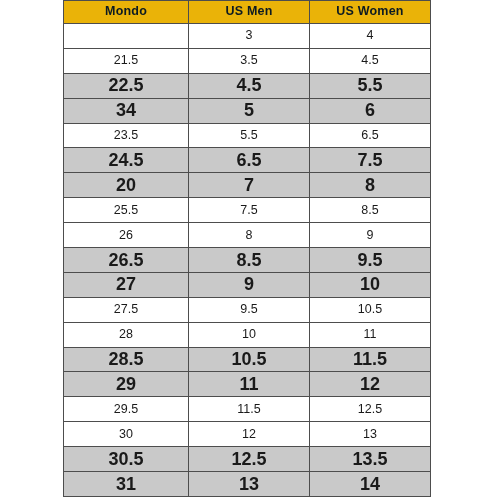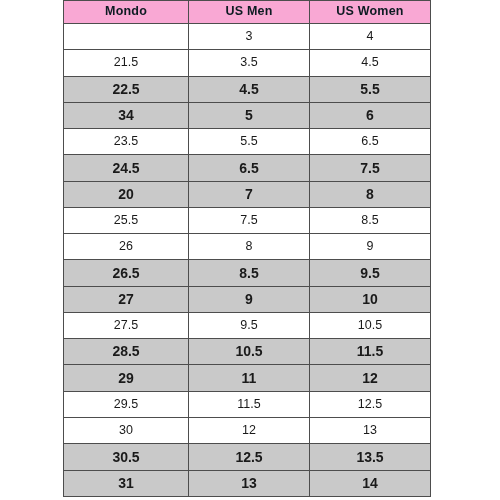--- a/index.html
+++ b/index.html
@@ -46,38 +46,38 @@
     text-align: center;
     vertical-align: middle;
     padding: 0;
     height: 22.6px;
     line-height: 1.05;
     color: #1a1a1a;
     white-space: nowrap;
   }
 
   table.size-chart thead th {
-    background: #f9a8d4;
+    background: #eab308;
     color: #0d1b22;
     font-weight: bold;
     font-size: 12.5px;
     letter-spacing: 0.2px;
     height: 22px;
   }
 
   table.size-chart tbody tr.row-plain td {
     background: #ffffff;
     font-weight: normal;
     font-size: 12.5px;
   }
 
   table.size-chart tbody tr.row-shaded td {
     background: #c9c9c9;
     font-weight: bold;
-    font-size: 14px;
+    font-size: 18px;
   }
 
   table.size-chart tbody td.cell-empty {
     
   }
 </style>
 </head>
 <body>
 
 <div id="page">
@@ -149,20 +149,25 @@
           <tr class="row-shaded">
             <td>27</td>
             <td>9</td>
             <td>10</td>
           </tr>
           <tr class="row-plain">
             <td>27.5</td>
             <td>9.5</td>
             <td>10.5</td>
           </tr>
+          <tr class="row-plain">
+            <td>28</td>
+            <td>10</td>
+            <td>11</td>
+          </tr>
           <tr class="row-shaded">
             <td>28.5</td>
             <td>10.5</td>
             <td>11.5</td>
           </tr>
           <tr class="row-shaded">
             <td>29</td>
             <td>11</td>
             <td>12</td>
           </tr>

